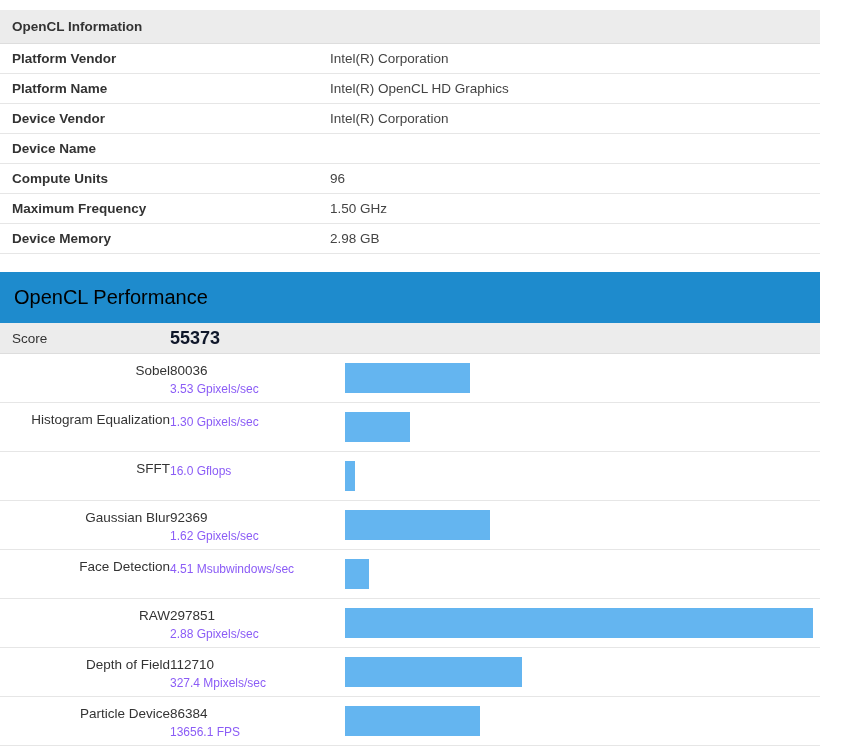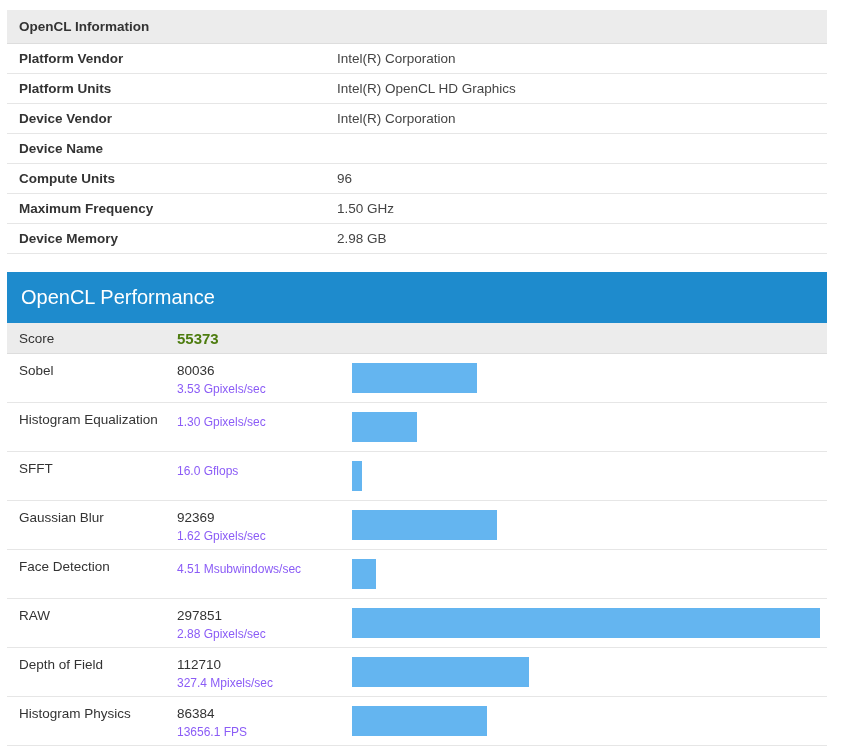--- a/index.html
+++ b/index.html
@@ -11,21 +11,20 @@
     width: 849px;
     height: 746px;
     font-family: "Liberation Sans", sans-serif;
     font-size: 13px;
     color: #333333;
     overflow: hidden;
   }
   .page {
     width: 682px;
     position: relative;
-    margin-left: 7px;
   }
 
   
   .info-section {
     width: 820px;
     margin: 0 auto;
     padding-top: 10px;
   }
   .section-header {
     background: #ececec;
@@ -57,21 +56,21 @@
   }
 
   
   .perf-section {
     width: 820px;
     margin: 0 auto;
     margin-top: 18px;
   }
   .perf-banner {
     background: #1e8bcd;
-    color: #ffffff;
+    color: #000000;
     font-size: 20px;
     padding: 14px 0 14px 14px;
     box-sizing: border-box;
   }
   .score-row {
     display: flex;
     background: #ececec;
     border-bottom: 1px solid #dddddd;
     height: 31px;
     align-items: center;
@@ -80,39 +79,40 @@
   .score-label {
     width: 170px;
     font-weight: normal;
     font-size: 13.5px;
     padding-left: 12px;
     box-sizing: border-box;
     color: #333333;
   }
   .score-value {
     font-weight: bold;
-    font-size: 15px;
-    color: #4d7c0f;
+    font-size: 18px;
+    color: #0f172a;
   }
 
   .bench-row {
     display: flex;
     align-items: flex-start;
     border-bottom: 1px solid #e6e6e6;
     height: 49px;
     box-sizing: border-box;
     padding-top: 9px;
   }
   .bench-name {
     width: 170px;
     padding-left: 12px;
     box-sizing: border-box;
     font-size: 13.5px;
     color: #333333;
     line-height: 16px;
+    text-align: right;
   }
   .bench-numbers {
     width: 175px;
     box-sizing: border-box;
     line-height: 16px;
   }
   .bench-score {
     font-size: 13.5px;
     color: #333333;
     display: block;
@@ -140,21 +140,21 @@
 <div class="page">
 
   <div class="info-section">
     <div class="section-header">OpenCL Information</div>
     <div>
         <div class="info-row">
           <div class="info-label">Platform Vendor</div>
           <div class="info-value">Intel(R) Corporation</div>
         </div>
         <div class="info-row">
-          <div class="info-label">Platform Units</div>
+          <div class="info-label">Platform Name</div>
           <div class="info-value">Intel(R) OpenCL HD Graphics</div>
         </div>
         <div class="info-row">
           <div class="info-label">Device Vendor</div>
           <div class="info-value">Intel(R) Corporation</div>
         </div>
         <div class="info-row">
           <div class="info-label">Device Name</div>
         </div>
         <div class="info-row">
@@ -240,21 +240,21 @@
           <div class="bench-name">Depth of Field</div>
           <div class="bench-numbers">
             <span class="bench-score">112710</span>
             <span class="bench-rate">327.4 Mpixels/sec</span>
           </div>
           <div class="bar-track">
             <div class="bar-fill" style="width: 37.2%; background: rgb(100, 181, 240);"></div>
           </div>
         </div>
         <div class="bench-row">
-          <div class="bench-name">Histogram Physics</div>
+          <div class="bench-name">Particle Device</div>
           <div class="bench-numbers">
             <span class="bench-score">86384</span>
             <span class="bench-rate">13656.1 FPS</span>
           </div>
           <div class="bar-track">
             <div class="bar-fill" style="width: 28.5%; background: rgb(100, 181, 240);"></div>
           </div>
         </div>
       </div>
   </div>

